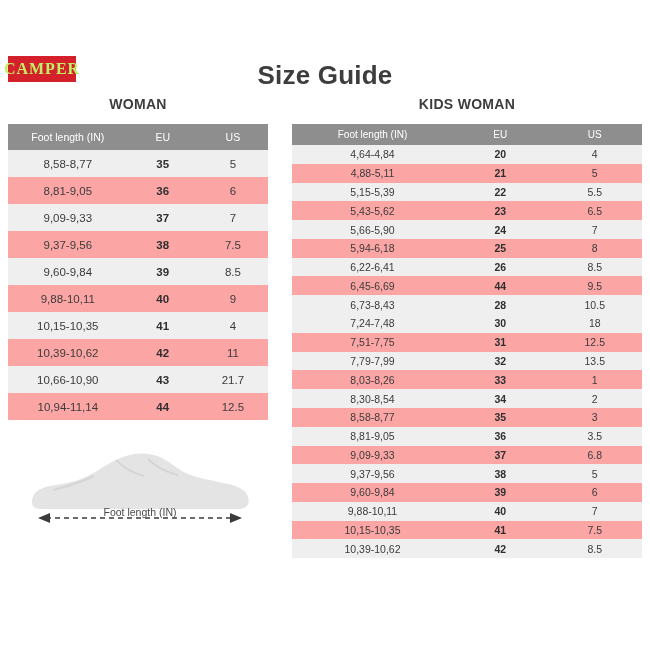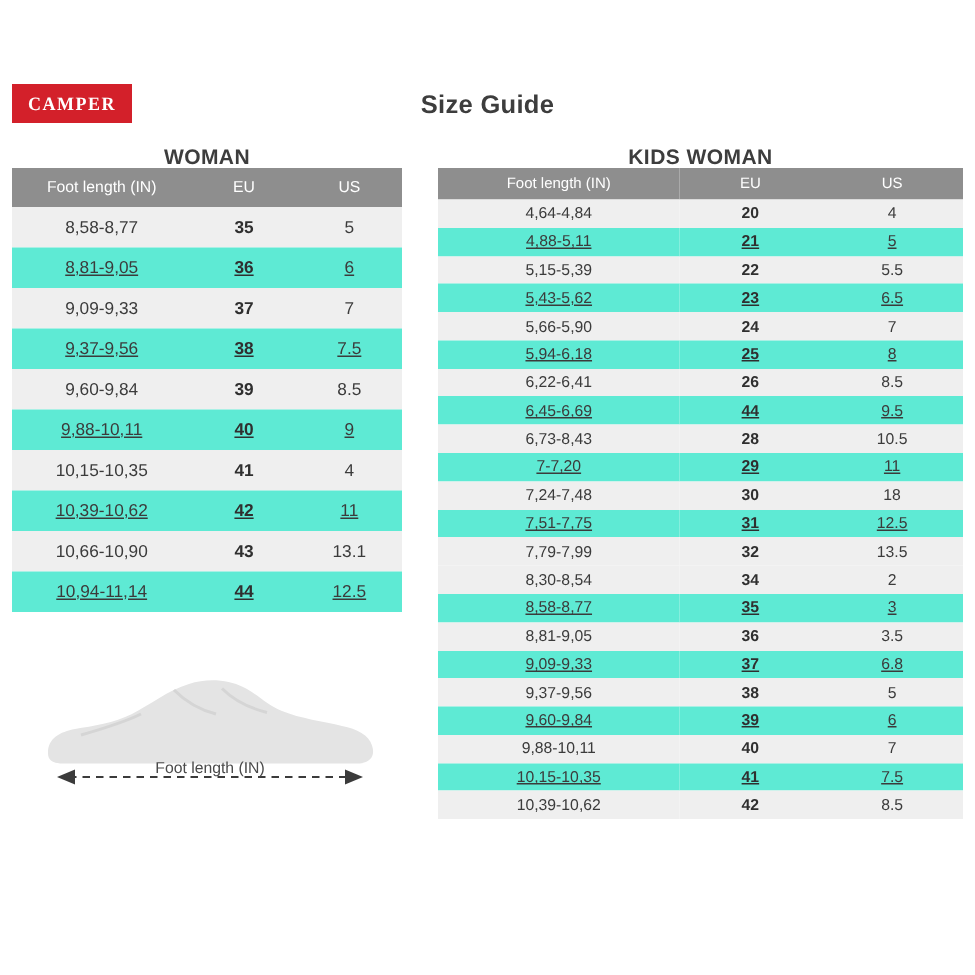--- a/index.html
+++ b/index.html
@@ -19,43 +19,43 @@
     width: 650px;
     height: 650px;
     box-sizing: border-box;
   }
 
   
   .brand {
     position: absolute;
     left: 8px;
     top: 56px;
-    width: 80px;
+    width: 68px;
     height: 26px;
     background: #d3202a;
-    color: #ffffff;
+    color: #bef264;
     display: flex;
     align-items: center;
     justify-content: center;
-    font-size: 12px;
+    font-size: 16px;
     font-weight: bold;
     letter-spacing: 1px;
     font-family: "Liberation Serif", serif;
   }
   .brand-inner {
     transform: scaleY(1.05);
   }
 
   .page-title {
     position: absolute;
     left: 0;
     right: 0;
     top: 60px;
     text-align: center;
-    font-size: 17px;
+    font-size: 26px;
     font-weight: bold;
     color: #3d3d3d;
     letter-spacing: 0.2px;
   }
 
   
   .col-left {
     position: absolute;
     left: 8px;
     top: 96px;
@@ -66,20 +66,21 @@
     left: 292px;
     top: 96px;
     width: 350px;
   }
 
   .col-title {
     text-align: center;
     font-size: 14px;
     font-weight: bold;
     color: #3d3d3d;
+    margin-bottom: 12px;
     letter-spacing: 0.3px;
   }
 
   table.size-table {
     border-collapse: collapse;
     width: 100%;
     table-layout: fixed;
   }
   table.size-table th {
     background: #8e8e8e;
@@ -115,21 +116,21 @@
   }
   .col-right table.size-table th {
     font-size: 10px;
     padding: 5px 2px;
   }
   .col-right .c0 { width: 46%; }
   .col-right .c1 { width: 27%; }
   .col-right .c2 { width: 27%; }
 
   tr.row-odd td { background: #efefef; }
-  tr.row-even td { background: #5eead4; text-decoration: underline; }
+  tr.row-even td { background: #fca5a5; }
   td.eu-cell { font-weight: bold; color: #2f2f2f; }
 
   
   .shoe-wrap {
     position: absolute;
     left: 20px;
     top: 440px;
     width: 240px;
     height: 110px;
   }
@@ -209,21 +210,21 @@
             <td>4</td>
           </tr>
           <tr class="row-even">
             <td>10,39-10,62</td>
             <td class="eu-cell">42</td>
             <td>11</td>
           </tr>
           <tr class="row-odd">
             <td>10,66-10,90</td>
             <td class="eu-cell">43</td>
-            <td>13.1</td>
+            <td>21.7</td>
           </tr>
           <tr class="row-even">
             <td>10,94-11,14</td>
             <td class="eu-cell">44</td>
             <td>12.5</td>
           </tr>
         </tbody>
     </table>
   </div>
 
@@ -281,39 +282,39 @@
           <tr class="row-even">
             <td>6,45-6,69</td>
             <td class="eu-cell">44</td>
             <td>9.5</td>
           </tr>
           <tr class="row-odd">
             <td>6,73-8,43</td>
             <td class="eu-cell">28</td>
             <td>10.5</td>
           </tr>
-          <tr class="row-even">
-            <td>7-7,20</td>
-            <td class="eu-cell">29</td>
-            <td>11</td>
-          </tr>
           <tr class="row-odd">
             <td>7,24-7,48</td>
             <td class="eu-cell">30</td>
             <td>18</td>
           </tr>
           <tr class="row-even">
             <td>7,51-7,75</td>
             <td class="eu-cell">31</td>
             <td>12.5</td>
           </tr>
           <tr class="row-odd">
             <td>7,79-7,99</td>
             <td class="eu-cell">32</td>
             <td>13.5</td>
+          </tr>
+          <tr class="row-even">
+            <td>8,03-8,26</td>
+            <td class="eu-cell">33</td>
+            <td>1</td>
           </tr>
           <tr class="row-odd">
             <td>8,30-8,54</td>
             <td class="eu-cell">34</td>
             <td>2</td>
           </tr>
           <tr class="row-even">
             <td>8,58-8,77</td>
             <td class="eu-cell">35</td>
             <td>3</td>

